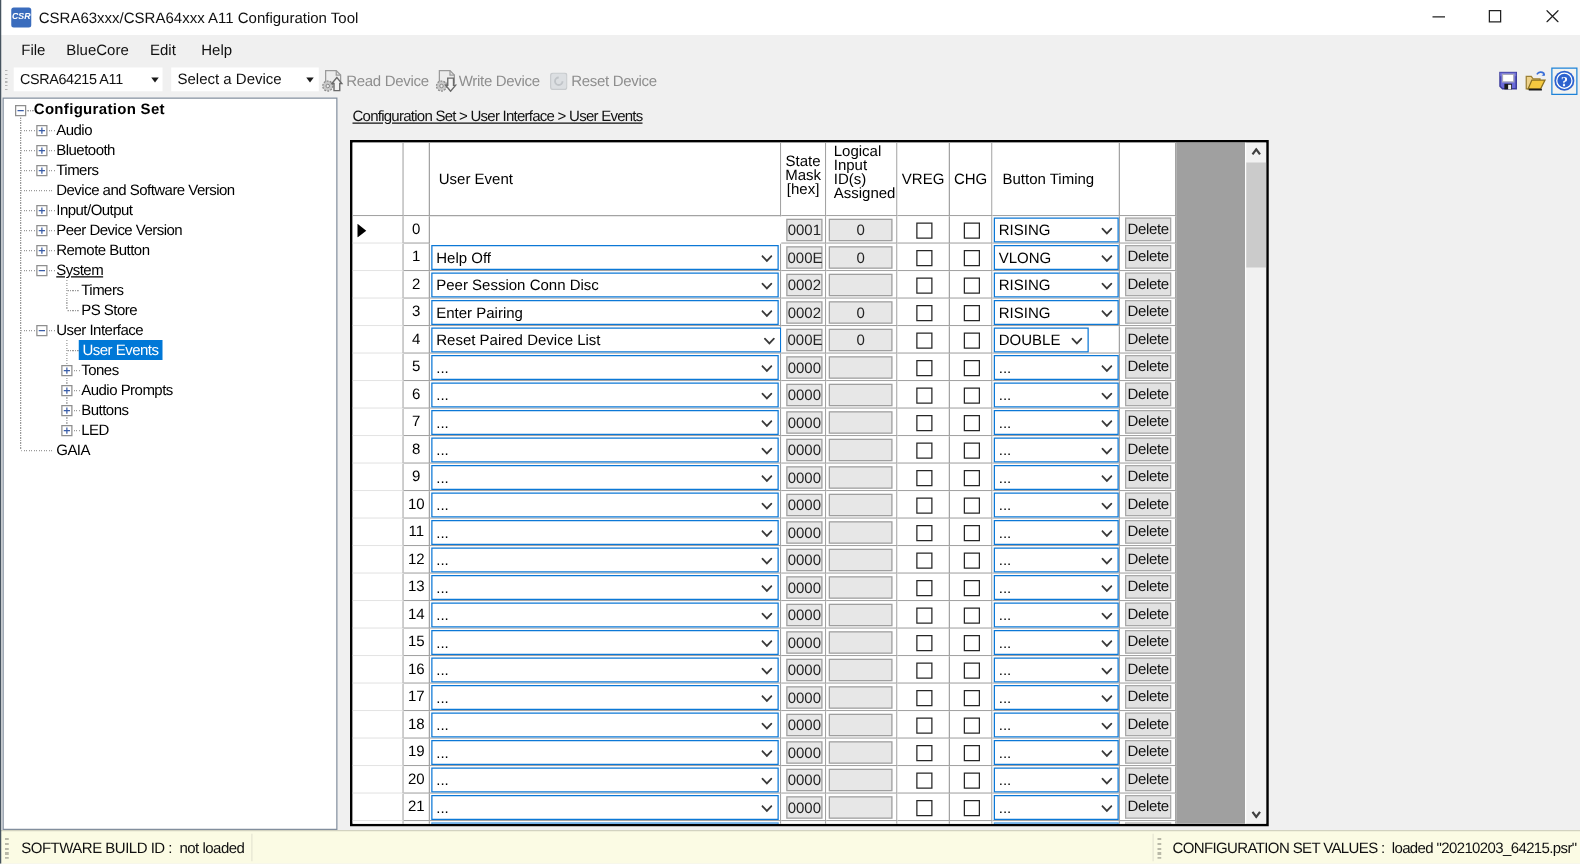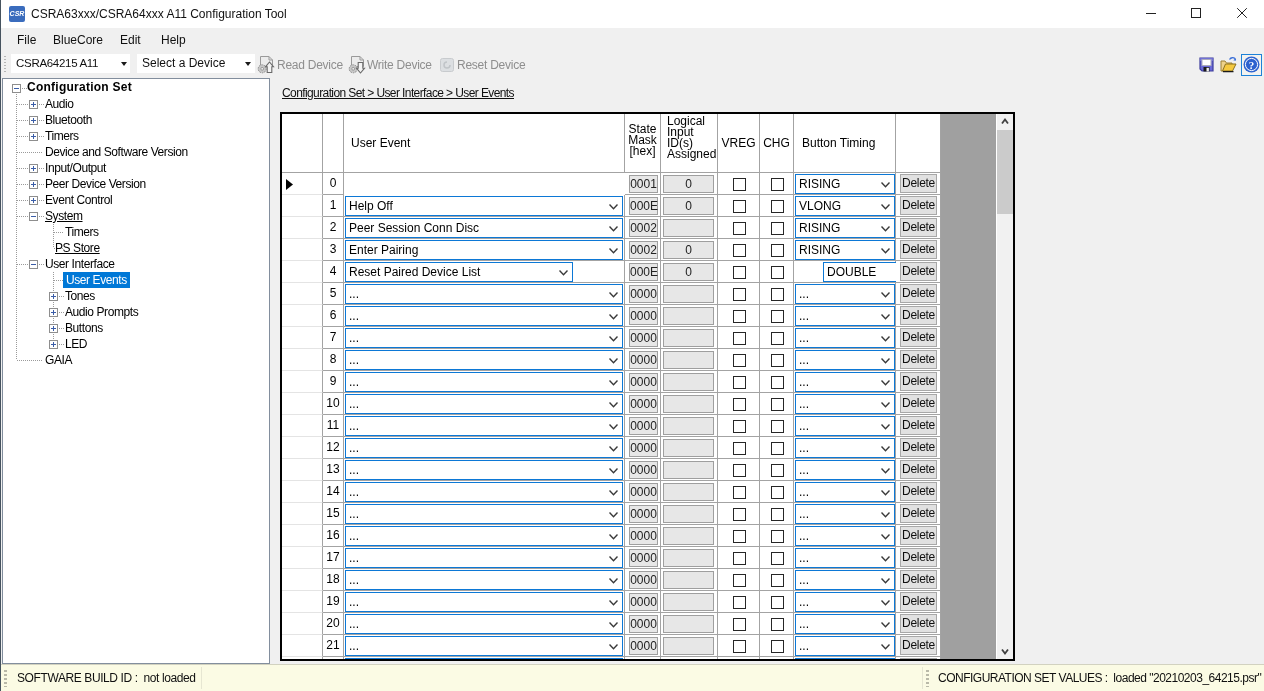--- a/index.html
+++ b/index.html
@@ -150,31 +150,31 @@
     <div class="v"></div>
   </div>
 <div class="doth" style="left:39px;top:184px;width:5px;"></div>
 <div class="titem" style="left:45px;top:176px;">Peer Device Version</div>
 <div class="doth" style="left:17px;top:200px;width:12px;"></div>
 <div class="tbox" style="left:29px;top:196px;">
     <div class="h"></div>
     <div class="v"></div>
   </div>
 <div class="doth" style="left:39px;top:200px;width:5px;"></div>
-<div class="titem" style="left:45px;top:192px;">Event Control</div>
+<div class="titem" style="left:45px;top:192px;">Remote Button</div>
 <div class="doth" style="left:17px;top:216px;width:12px;"></div>
 <div class="tbox" style="left:29px;top:212px;">
     <div class="h"></div>
   </div>
 <div class="doth" style="left:39px;top:216px;width:5px;"></div>
 <div class="titem" style="left:45px;top:208px;text-decoration:underline;">System</div>
 <div class="doth" style="left:54px;top:232px;width:9px;"></div>
 <div class="titem" style="left:65px;top:224px;">Timers</div>
 <div class="doth" style="left:54px;top:248px;width:9px;"></div>
-<div class="titem" style="left:55px;top:240px;text-decoration:underline;">PS Store</div>
+<div class="titem" style="left:65px;top:240px;">PS Store</div>
 <div class="doth" style="left:17px;top:264px;width:12px;"></div>
 <div class="tbox" style="left:29px;top:260px;">
     <div class="h"></div>
   </div>
 <div class="doth" style="left:39px;top:264px;width:5px;"></div>
 <div class="titem" style="left:45px;top:256px;">User Interface</div>
 <div class="doth" style="left:54px;top:280px;width:9px;"></div>
 <div class="titem" style="left:63px;top:272px;background:#0078d7;color:#fff;padding:0 3px;">User Events</div>
 <div class="doth" style="left:54px;top:296px;width:-5px;"></div>
 <div class="tbox" style="left:49px;top:292px;">
@@ -362,41 +362,41 @@
         </div>
       </div>
       <div class="cell" style="left:614px;width:45px;">
         <div class="delbtn">Delete</div>
       </div>
     </div>
     <div class="row" style="left:0;top:147px;">
       <div class="cell icell" style="left:0;width:41px;"></div>
       <div class="cell numcell" style="left:41px;width:21px;">4</div>
       <div class="cell" style="left:62px;width:281px;">
-        <div class="dd" style="width:228px;">
+        <div class="dd" style="width:280px;">
           <span class="txt">Reset Paired Device List</span>
           <svg class="chev" width="9" height="6" viewBox="0 0 9 6">
             <path d="M0.5 0.5 L4.5 4.7 L8.5 0.5" fill="none" stroke="#3a3a3a" stroke-width="1.4"></path>
           </svg>
         </div>
       </div>
       <div class="cell" style="left:343px;width:36px;">
         <div class="gbox" style="left:4px;top:2px;width:29px;height:18px;">000E</div>
       </div>
       <div class="cell" style="left:379px;width:57px;">
         <div class="gbox" style="left:2px;top:2px;width:51px;height:18px;">0</div>
       </div>
       <div class="cell" style="left:436px;width:42px;">
         <div class="cb" style="left:15px;"></div>
       </div>
       <div class="cell" style="left:478px;width:34px;">
         <div class="cb" style="left:11px;"></div>
       </div>
       <div class="cell" style="left:512px;width:102px;">
-        <div class="dd" style="width:88px;margin-left:28px;">
+        <div class="dd" style="width:76px;">
           <span class="txt">DOUBLE</span>
           <svg class="chev" width="9" height="6" viewBox="0 0 9 6">
             <path d="M0.5 0.5 L4.5 4.7 L8.5 0.5" fill="none" stroke="#3a3a3a" stroke-width="1.4"></path>
           </svg>
         </div>
       </div>
       <div class="cell" style="left:614px;width:45px;">
         <div class="delbtn">Delete</div>
       </div>
     </div>

